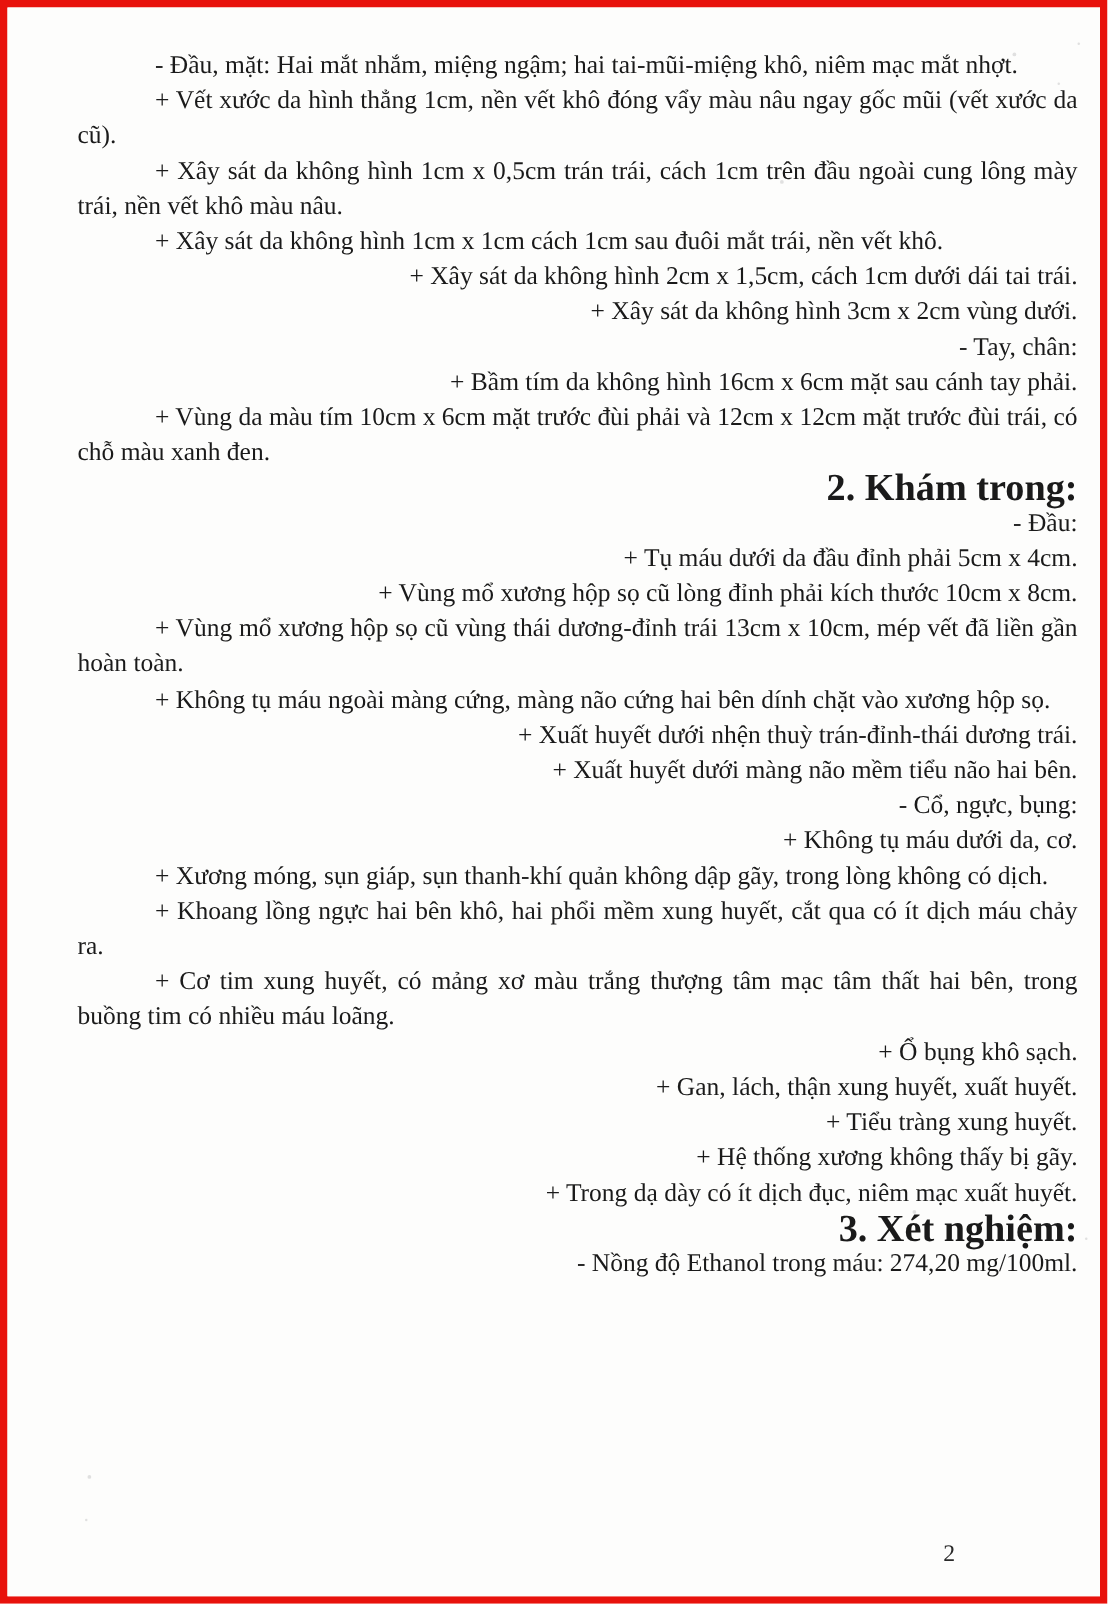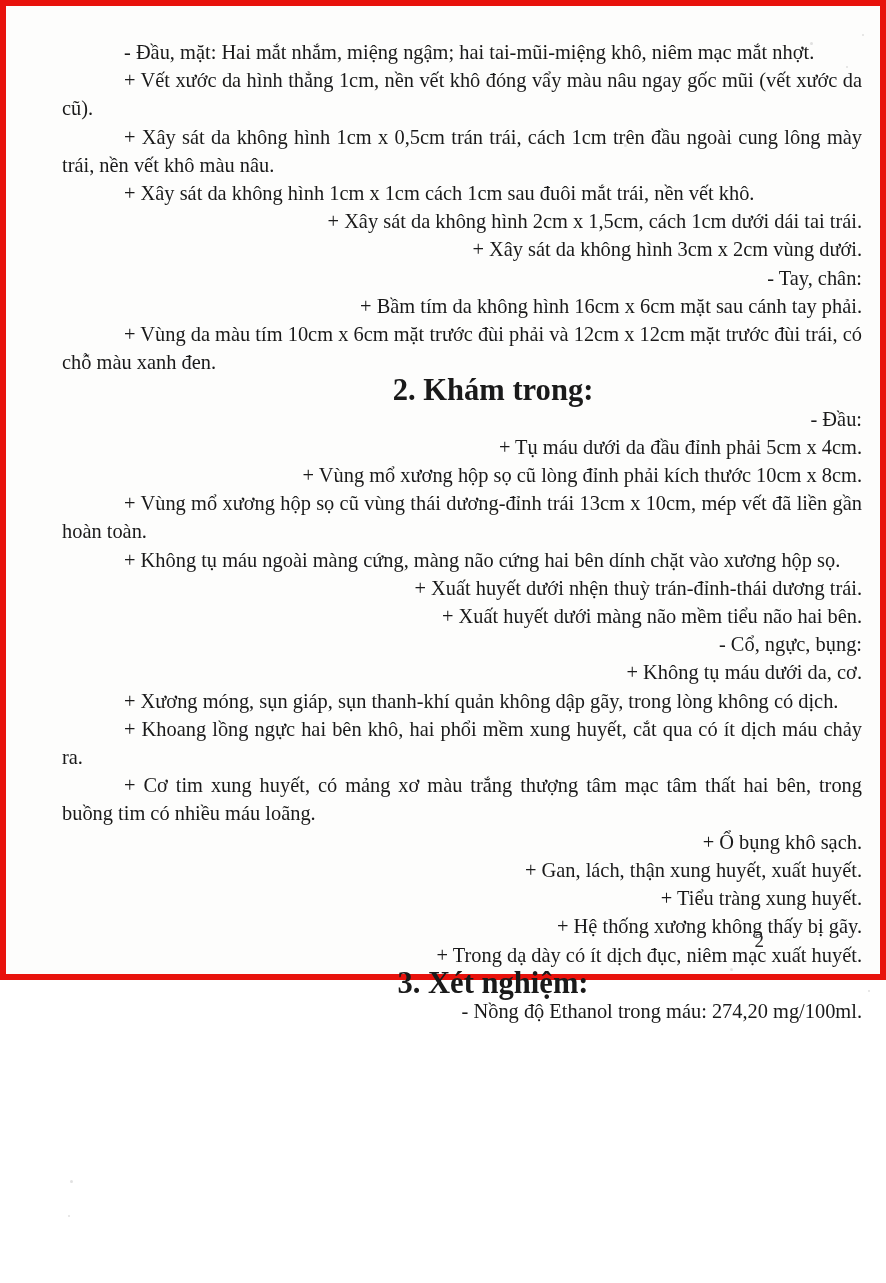--- a/index.html
+++ b/index.html
@@ -13,21 +13,21 @@
     height: 1283px;
     overflow: hidden;
     font-family: "Liberation Serif", "DejaVu Serif", serif;
   }
 
   
   #page {
     position: relative;
     box-sizing: border-box;
     width: 886px;
-    height: 980px;
+    height: 1283px;
     background: #ffffff;
     border: 6px solid #e8120c;
   }
 
   
   #paper {
     position: absolute;
     inset: 0;
     background: #fdfdfc;
   }
@@ -48,21 +48,21 @@
 
   .para {
     margin: 0;
     text-indent: 62px;
     text-align: justify;
   }
   .heading {
     margin: 0;
     text-indent: 62px;
     font-weight: bold;
-    text-align: center;
+    text-align: right;
   }
   
   .para.short {
     text-align: right;
   }
 
   
   #page-number {
     position: absolute;
     right: 116px;

